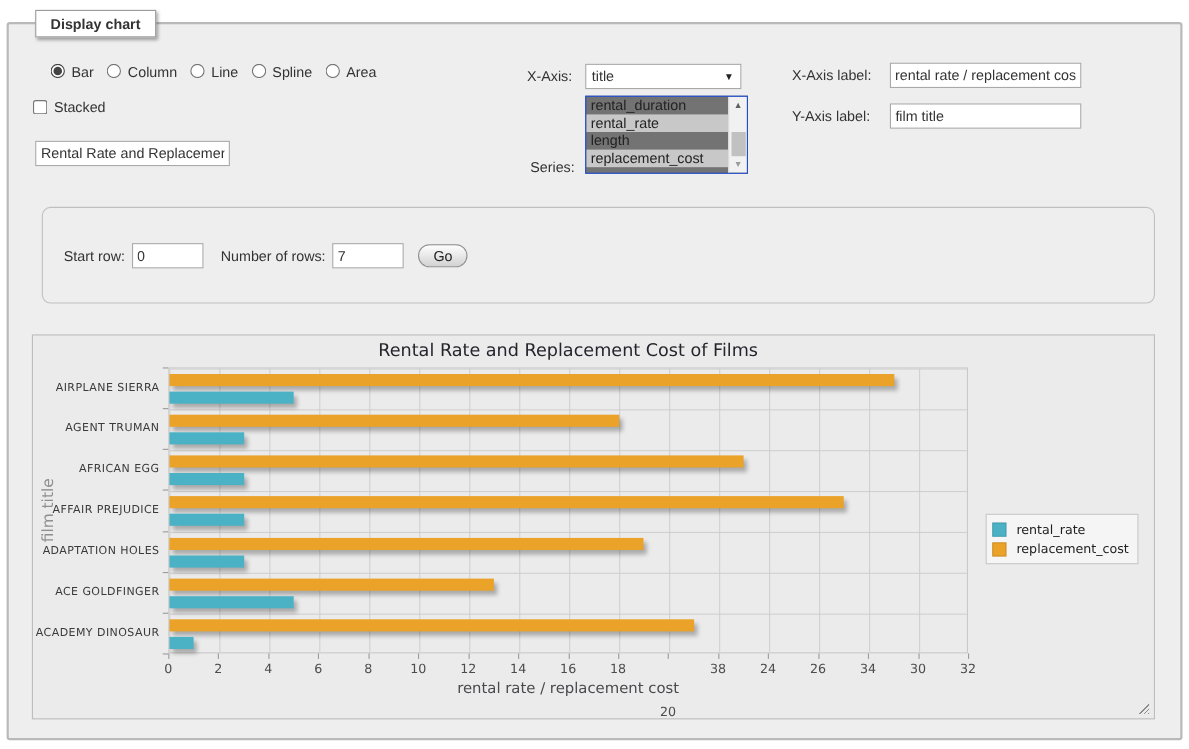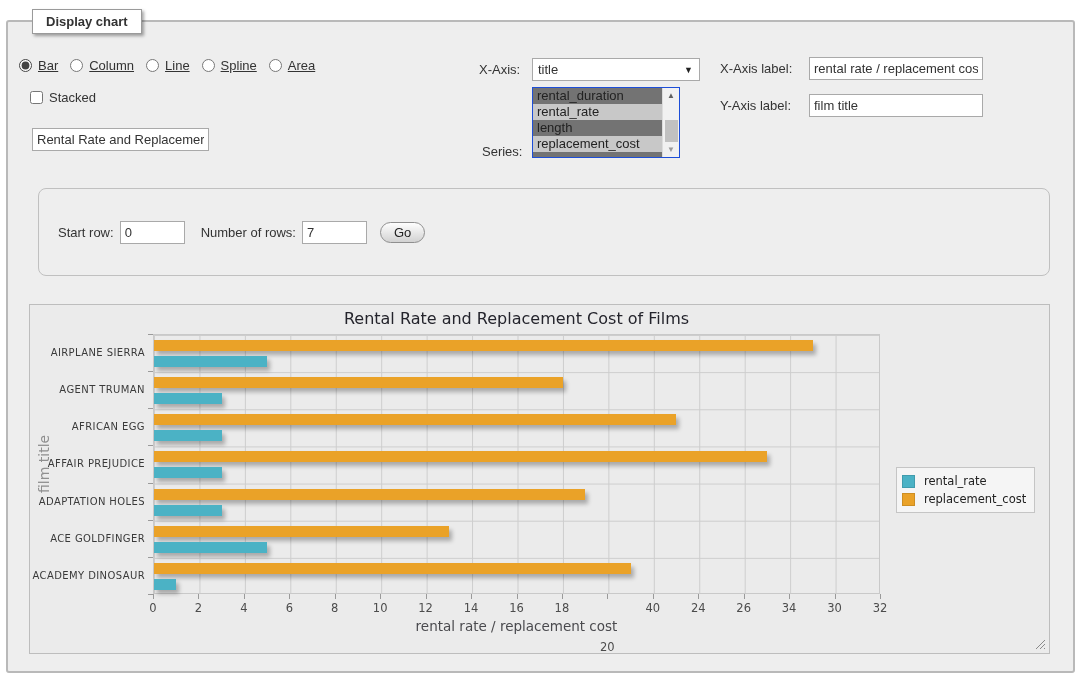--- a/index.html
+++ b/index.html
@@ -9,38 +9,38 @@
 
   
   .fieldset { position:absolute; left:6px; top:20px; width:1069px; height:653px;
     background:#eeeeee; border:2px solid #b9b9b9; border-radius:3px; }
   .fieldset-legend { position:absolute; left:24px; top:-13px; padding:4px 13px;
     background:#ffffff; border:1px solid #9a9a9a; color:#333; font-weight:bold;
     box-shadow:2px 2px 3px rgba(0,0,0,0.35); }
 
   
   .ctl-label { position:absolute; color:#333; white-space:nowrap; }
-  .radio-row { position:absolute; left:11px; top:36px; display:flex; align-items:center; gap:6px;text-decoration:underline; }
+  .radio-row { position:absolute; left:38px; top:36px; display:flex; gap:6px; }
   .radio-row label { margin-right:6px; }
   .stacked-row { position:absolute; left:22px; top:68px; display:flex; align-items:center; gap:6px; }
   input[type=radio], input[type=checkbox] { width:13px; height:13px; accent-color:#444; }
 
   .text-input { position:absolute; border:1px solid #a9a9a9; background:#fff;
     font-family:"Liberation Sans", sans-serif; font-size:13px; color:#333; padding:2px 4px; }
   .title-input { left:24px; top:106px; width:177px; height:23px; }
 
   .x-axis-label-caption { left:712px; top:39px; }
   .y-axis-label-caption { left:712px; top:76px; }
   .xlabel-input { left:801px; top:35px; width:174px; height:23px; }
   .ylabel-input { left:801px; top:72px; width:174px; height:23px; }
 
   .x-axis-caption { left:471px; top:40px; }
   .series-caption { left:474px; top:122px; }
 
-  .select-box { position:absolute; left:524px; top:36px; width:168px; height:23px;
+  .select-box { position:absolute; left:524px; top:36px; width:142px; height:23px;
     background:#fff; border:1px solid #a9a9a9; display:flex; align-items:center;
     justify-content:space-between; padding:0 6px 0 5px; cursor:default; }
   .select-box .caret { font-size:9px; color:#222; }
 
   .listbox { position:absolute; left:524px; top:65px; width:148px; height:71px;
     background:#737373; border:1px solid #1d4ed8; overflow:hidden; }
   .listbox .opts { position:absolute; left:0; top:0; right:17px; bottom:0; }
   .listbox .opt { height:16px; line-height:16px; padding-left:4px; white-space:nowrap;
     overflow:hidden; color:#222; }
   .listbox .opt.selected { background:#c8c8c8; }
@@ -208,21 +208,21 @@
         <div class="xtick-label" style="left: 395.625px;">12</div>
         <div class="tickmark" style="left: 441.062px; top: 289px; width: 1px; height: 5px;"></div>
         <div class="xtick-label" style="left: 441.062px;">14</div>
         <div class="tickmark" style="left: 486.5px; top: 289px; width: 1px; height: 5px;"></div>
         <div class="xtick-label" style="left: 486.5px;">16</div>
         <div class="tickmark" style="left: 531.938px; top: 289px; width: 1px; height: 5px;"></div>
         <div class="xtick-label" style="left: 531.938px;">18</div>
         <div class="tickmark" style="left: 577.375px; top: 289px; width: 1px; height: 5px;"></div>
         <div class="xtick-label" style="left: 577.375px; margin-top: 39px;">20</div>
         <div class="tickmark" style="left: 622.812px; top: 289px; width: 1px; height: 5px;"></div>
-        <div class="xtick-label" style="left: 622.812px;">40</div>
+        <div class="xtick-label" style="left: 622.812px;">38</div>
         <div class="tickmark" style="left: 668.25px; top: 289px; width: 1px; height: 5px;"></div>
         <div class="xtick-label" style="left: 668.25px;">24</div>
         <div class="tickmark" style="left: 713.688px; top: 289px; width: 1px; height: 5px;"></div>
         <div class="xtick-label" style="left: 713.688px;">26</div>
         <div class="tickmark" style="left: 759.125px; top: 289px; width: 1px; height: 5px;"></div>
         <div class="xtick-label" style="left: 759.125px;">34</div>
         <div class="tickmark" style="left: 804.562px; top: 289px; width: 1px; height: 5px;"></div>
         <div class="xtick-label" style="left: 804.562px;">30</div>
         <div class="tickmark" style="left: 850px; top: 289px; width: 1px; height: 5px;"></div>
         <div class="xtick-label" style="left: 850px;">32</div>

